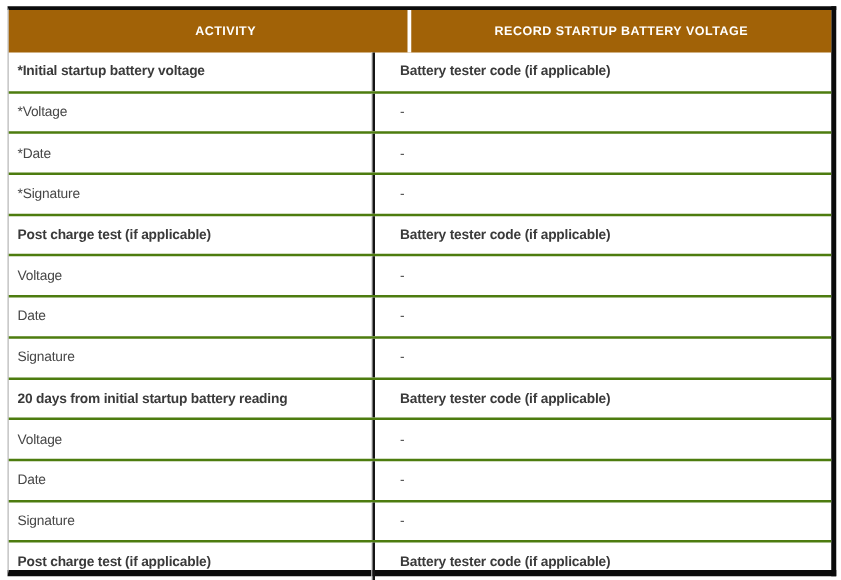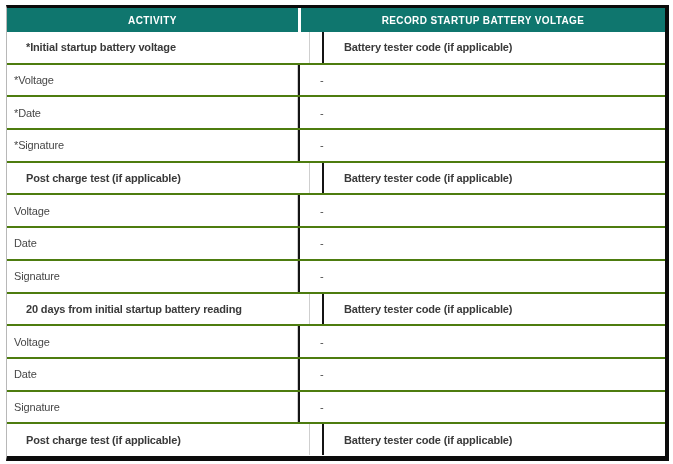--- a/index.html
+++ b/index.html
@@ -23,22 +23,23 @@
     height: 456px;
     box-sizing: border-box;
     background: #ffffff;
     border-top: 3px solid #0b0b0b;
     border-right: 4px solid #0b0b0b;
     border-bottom: 5px solid #0b0b0b;
     border-left: 1px solid #b8b8b8;
   }
   .hdr {
     display: flex;
-    height: 24px;
-    background: #0f766e;
+    height: 34px;
+    background: #a16207;
+    padding-left: 28px;
   }
   .hdr-cell {
     display: flex;
     align-items: center;
     justify-content: center;
     color: #ffffff;
     font-size: 10px;
     font-weight: 700;
     letter-spacing: 0.4px;
     box-sizing: border-box;
@@ -75,21 +76,20 @@
     border-right: 1px solid #cfcfcf;
   }
   .cell.b {
     flex: 1;
     padding-left: 20px;
     border-left: 2px solid #141414;
   }
   .row.bold .cell {
     font-weight: 700;
     color: #3a3a3a;
-    margin-left: 12px;
   }
 </style>
 </head>
 <body>
 
 <div class="canvas">
   <div class="doc-table">
 
     <div class="hdr">
       <div class="hdr-cell left">ACTIVITY</div>

